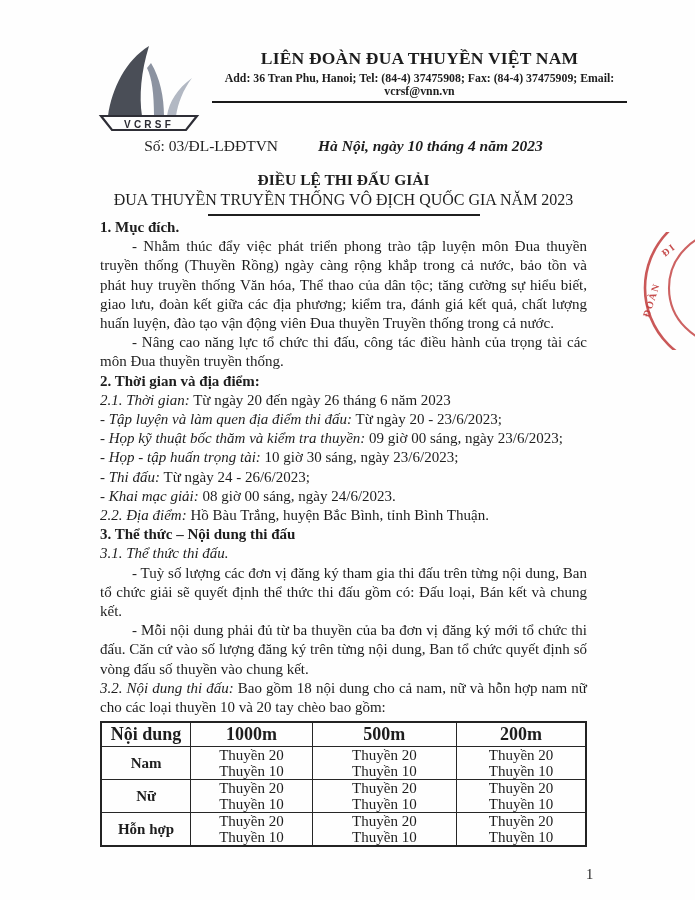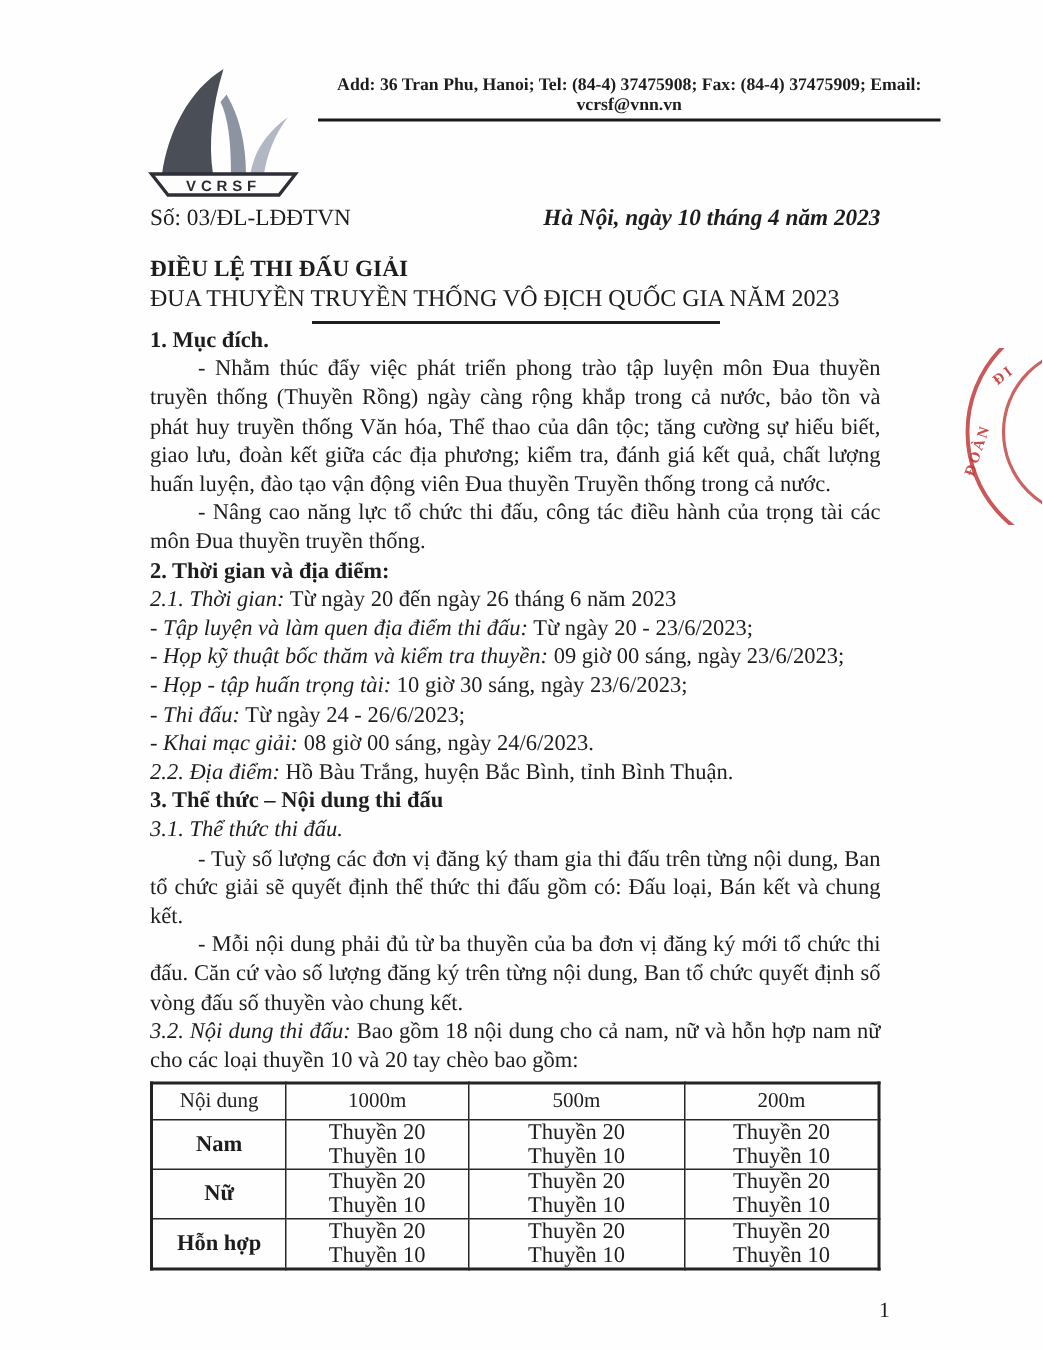--- a/index.html
+++ b/index.html
@@ -8,41 +8,41 @@
     font-family:"Liberation Serif", serif; color:#1d1d1d; overflow:hidden;
   }
   
   .logo { position:absolute; left:98px; top:45px; width:102px; height:88px; }
   .head-text { position:absolute; left:212px; top:47px; width:415px; text-align:center; }
   .org-name { font-size:17.5px; font-weight:bold; line-height:22px; letter-spacing:0.2px; }
   .org-name-en { font-size:14px; font-weight:bold; line-height:17px; margin-top:2px; }
   .org-address { font-size:11.8px; font-weight:bold; line-height:13px; margin-top:3px;
     padding-bottom:3px; border-bottom:2.5px solid #1a1a1a; }
   .ref-row { position:absolute; left:100px; top:137px; width:487px;
-    display:flex; justify-content:space-between; align-items:baseline; }
+    display:flex; justify-content:center; align-items:baseline; }
   .doc-number { font-size:15.5px; }
   .date-line { font-size:15.5px; font-weight:bold; font-style:italic;margin-left:40px; }
   
-  .title-block { position:absolute; left:100px; top:170px; width:487px; }
+  .title-block { position:absolute; left:100px; top:170px; width:487px; text-align:center; }
   .title-l1 { font-size:15.5px; font-weight:bold; line-height:19px; }
   .title-l2 { font-size:16px; font-weight:normal; line-height:21px; }
   .title-underline { width:272px; margin:4px auto 0; border-top:2.2px solid #1f1f1f; height:0; }
   
   .body { position:absolute; left:100px; top:218px; width:487px; font-size:15px; line-height:19.2px; }
   .body p { margin:0; }
   .h-bold { font-weight:bold; }
   .para { text-align:justify; text-indent:32px; }
   .li { margin:1.5px 0 1.5px 22px; }
   .it { font-style:italic; }
   .jp { text-align:justify; }
   
   .events-table { border-collapse:collapse; width:487px; margin-top:4px; border:2px solid #232323; }
   .events-table th, .events-table td { border:1.5px solid #272727; text-align:center;
     vertical-align:middle; padding:0; }
-  .events-table th { font-size:14px; font-weight:normal; height:23px;margin-left:20px; }
+  .events-table th { font-size:18px; font-weight:bold; height:23px;margin-left:20px; }
   .events-table td { font-size:15px; line-height:16px; height:32px; }
   .events-table td.row-label { font-weight:bold; font-size:15px; }
   
   .stamp { position:absolute; left:636px; top:232px; width:59px; height:118px; }
   
   .page-num { position:absolute; left:586px; top:866px; font-size:14.5px; }
 </style>
 </head>
 <body>
 
@@ -52,20 +52,21 @@
     <svg width="102" height="88" viewBox="0 0 100 88">
       <path d="M9 71 C13 43 27 15 50 1 C42 27 40 51 43 71 Z" fill="#4a4e57"></path>
       <path d="M52 18 C61 33 65 52 65 71 L55 71 C55 49 53 33 48 23 Z" fill="#8c93a1"></path>
       <path d="M93 33 C78 44 70 57 68 71 L77 71 C79 58 84 45 93 33 Z" fill="#b2b8c3"></path>
       <polygon points="2,71 98,71 87,85 13,85" fill="#fdfdfd" stroke="#2e2e36" stroke-width="2.2"></polygon>
       <text x="50" y="82.5" text-anchor="middle" font-family="Liberation Sans, sans-serif" font-size="10" font-weight="bold" letter-spacing="3.2" fill="#2b2b33">VCRSF</text>
     </svg>
   </div>
 
   <div class="head-text">
+    <div class="org-name">LIÊN ĐOÀN ĐUA THUYỀN VIỆT NAM</div>
     <div class="org-address">Add: 36 Tran Phu, Hanoi; Tel: (84-4) 37475908; Fax: (84-4) 37475909; Email: vcrsf@vnn.vn</div>
   </div>
 
   <div class="ref-row">
     <span class="doc-number">Số: 03/ĐL-LĐĐTVN</span>
     <span class="date-line">Hà Nội, ngày 10 tháng 4 năm 2023</span>
   </div>
 
   <div class="title-block">
     <div class="title-l1">ĐIỀU LỆ THI ĐẤU GIẢI</div>

